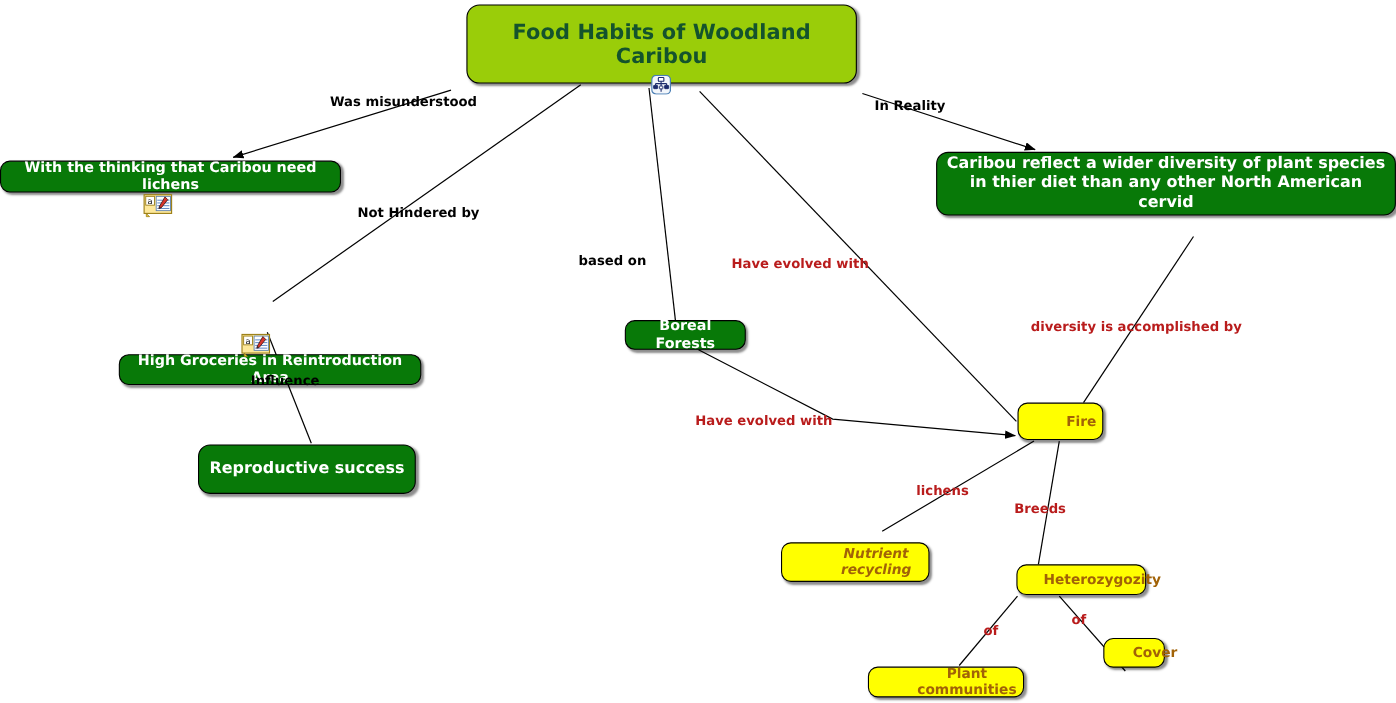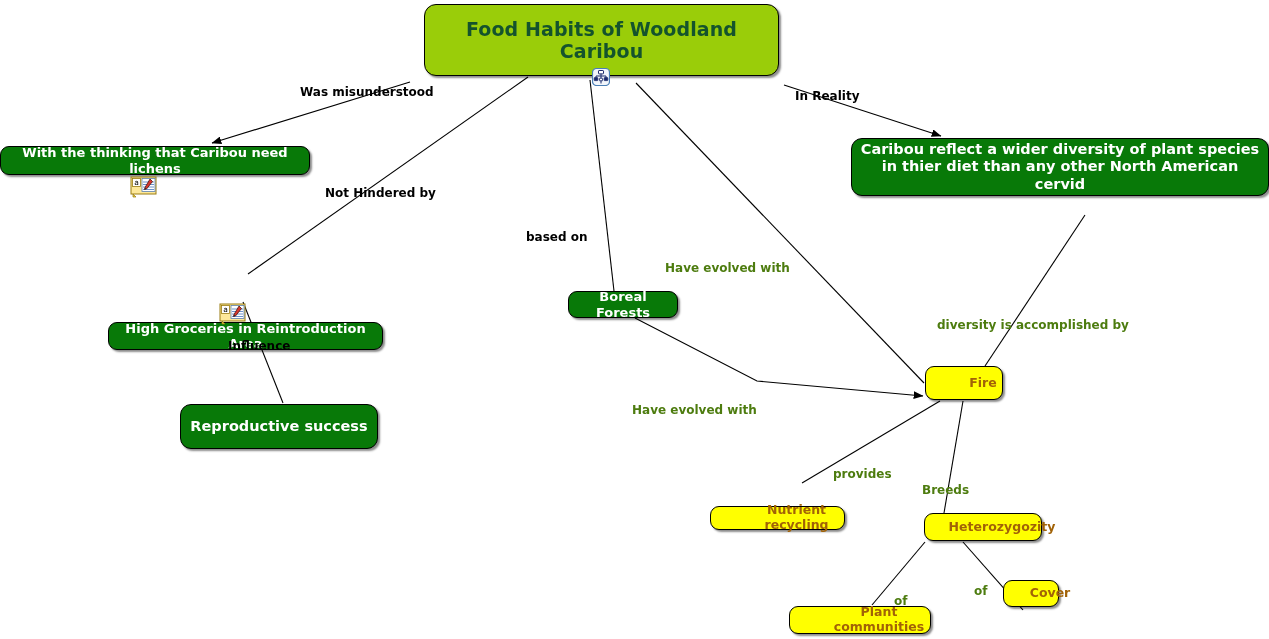--- a/index.html
+++ b/index.html
@@ -67,21 +67,21 @@
     padding-left: 44px;
   }
   .edge-label {
     position: absolute;
     font-size: 12px;
     font-weight: bold;
     white-space: nowrap;
     cursor: default;
   }
   .label-black { color: #000000; }
-  .label-red { color: #4d7c0f; margin-top: 28px; }
+  .label-red { color: #b91c1c; }
 
   .map-icon {
     position: absolute;
     width: 18px;
     height: 18px;
     cursor: pointer;
   }
   .note-icon {
     position: absolute;
     width: 30px;
@@ -118,36 +118,36 @@
 
   <div id="node-group">
       <div class="node node-title" style="left: 424px; top: 4px; width: 355px; height: 72px;">Food Habits of Woodland Caribou</div>
       <div class="node node-green" style="left: 0px; top: 146px; width: 310px; height: 29px;">With the thinking that Caribou need lichens</div>
       <div class="node node-green" style="left: 108px; top: 274px; width: 275px; height: 28px; margin-top: 48px;">High Groceries in Reintroduction Area</div>
       <div class="node node-green-big" style="left: 180px; top: 404px; width: 198px; height: 45px;">Reproductive success</div>
       <div class="node node-green" style="left: 568px; top: 291px; width: 110px; height: 27px;">Boreal Forests</div>
       <div class="node node-green-big" style="left: 851px; top: 138px; width: 418px; height: 58px;">Caribou reflect a wider diversity of plant species
 in thier diet than any other North American cervid</div>
       <div class="node node-yellow" style="left: 925px; top: 366px; width: 78px; height: 34px;">Fire</div>
-      <div class="node node-yellow" style="left: 710px; top: 506px; width: 135px; height: 24px;">Nutrient recycling</div>
+      <div class="node node-yellow" style="left: 710px; top: 493px; width: 135px; height: 36px; font-style: italic;">Nutrient recycling</div>
       <div class="node node-yellow" style="left: 924px; top: 513px; width: 118px; height: 28px;">Heterozygozity</div>
       <div class="node node-yellow" style="left: 789px; top: 606px; width: 142px; height: 28px;">Plant communities</div>
       <div class="node node-yellow" style="left: 1003px; top: 580px; width: 56px; height: 27px; text-align: right;">Cover</div>
     </div>
 
   <div id="edge-label-group">
       <span class="edge-label label-black" style="left: 300px; top: 85px;">Was misunderstood</span>
       <span class="edge-label label-black" style="left: 325px; top: 186px;">Not Hindered by</span>
       <span class="edge-label label-black" style="left: 228px; top: 339px; text-align: right;">Influence</span>
       <span class="edge-label label-black" style="left: 526px; top: 214px; margin-top: 16px;">based on</span>
       <span class="edge-label label-black" style="left: 795px; top: 89px;">In Reality</span>
       <span class="edge-label label-red" style="left: 665px; top: 233px;">Have evolved with</span>
       <span class="edge-label label-red" style="left: 632px; top: 375px;">Have evolved with</span>
       <span class="edge-label label-red" style="left: 937px; top: 290px;">diversity is accomplished by</span>
-      <span class="edge-label label-red" style="left: 833px; top: 439px;">provides</span>
+      <span class="edge-label label-red" style="left: 833px; top: 439px;">lichens</span>
       <span class="edge-label label-red" style="left: 922px; top: 455px;">Breeds</span>
       <span class="edge-label label-red" style="left: 894px; top: 566px;">of</span>
       <span class="edge-label label-red" style="left: 974px; top: 556px;">of</span>
     </div>
 
   <div id="icon-group">
 
     <span class="map-icon" id="icon-root-map-icon" style="left: 592px; top: 68px;">
       <svg viewBox="0 0 18 18" width="18" height="18">
         <rect x="0.5" y="0.5" width="17" height="17" rx="4" ry="4" fill="#f2f6fb" stroke="#4a7fb5" stroke-width="1.2"></rect>

